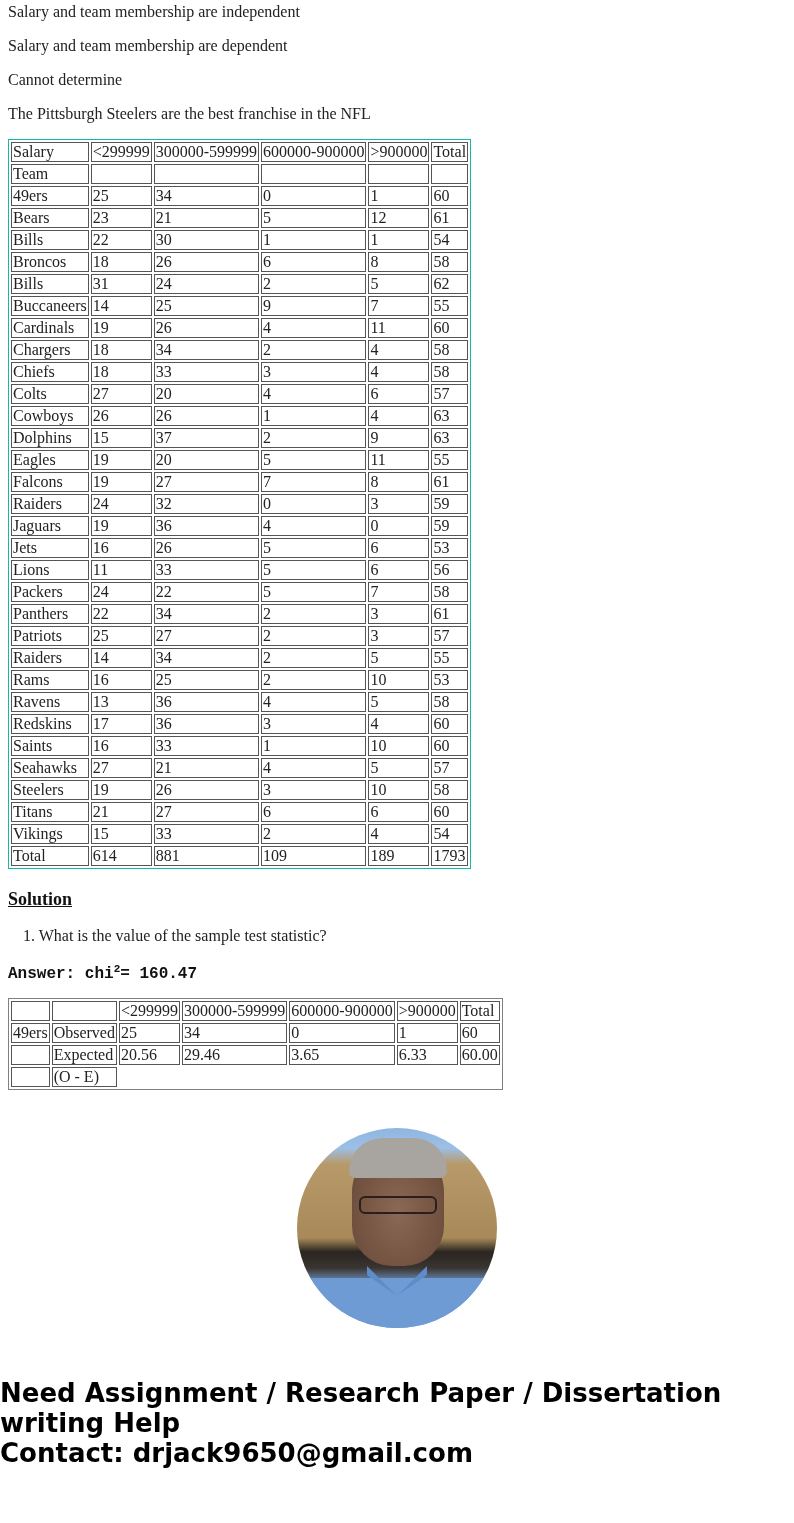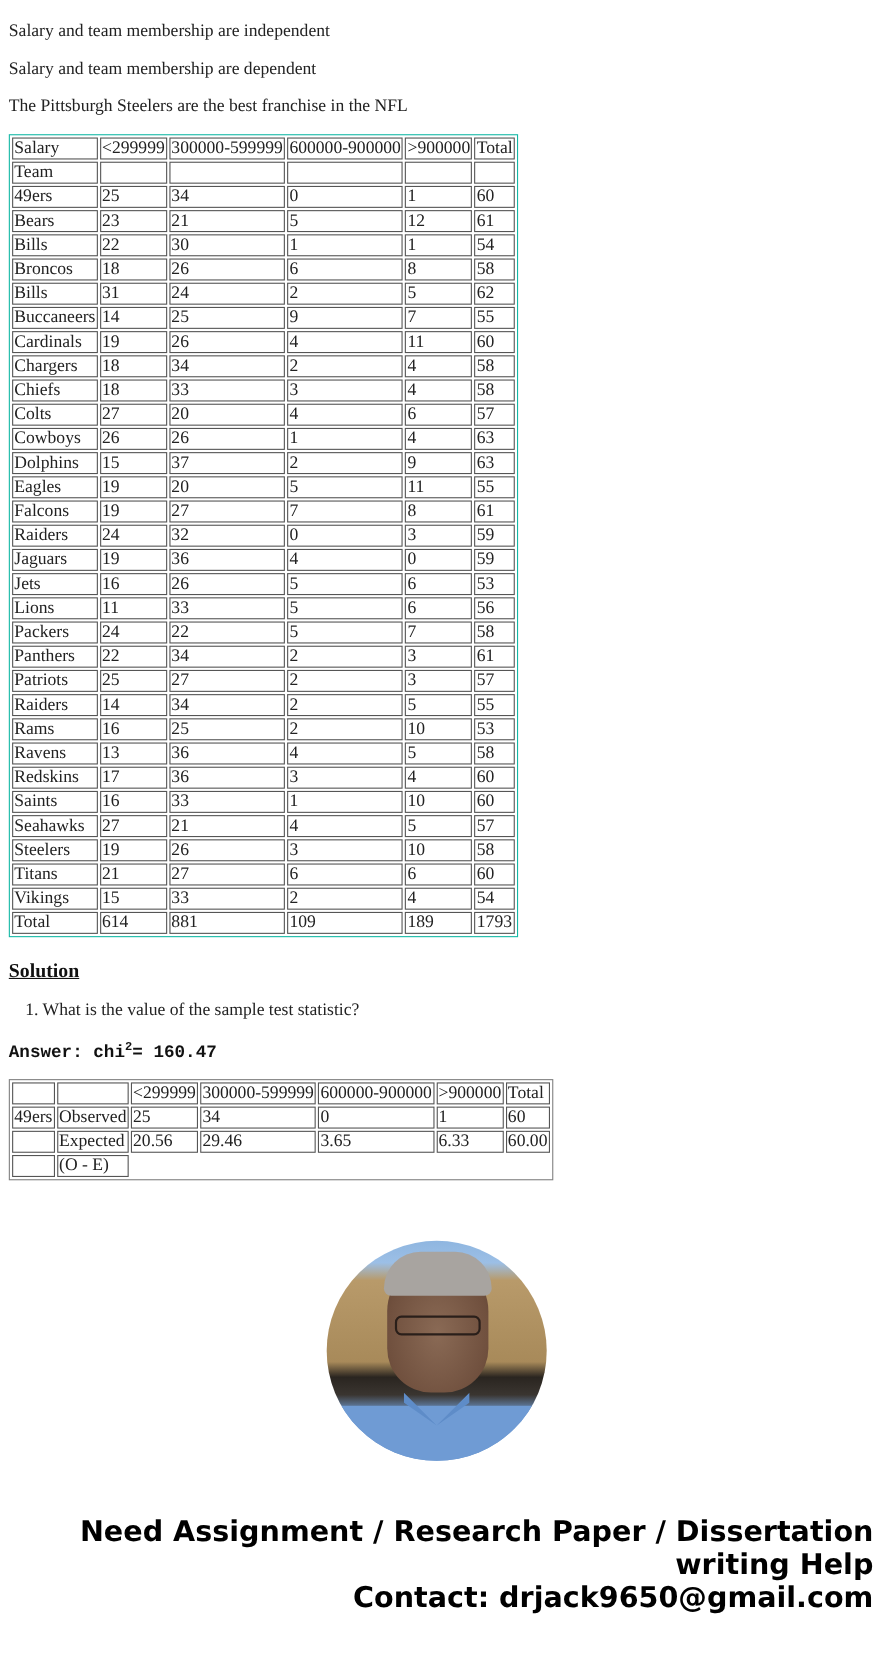--- a/index.html
+++ b/index.html
@@ -3,21 +3,21 @@
 <meta charset="utf-8">
 <style>
   html, body { margin: 0; padding: 0; background: #ffffff; }
   body {
     width: 794px;
     font-family: "Liberation Serif", "DejaVu Serif", serif;
     font-size: 16px;
     color: #222222;
     position: relative;
   }
-  .content { padding: 17px 8px; }
+  .content { padding: 0 8px; }
   p.option { margin: 0; height: 34px; line-height: 24px; }
   table.data {
     border: 1px solid #14b8a6;
     border-spacing: 2px;
     border-collapse: separate;
     margin-top: 3px;
     font-size: 16px;
   }
   table.data td {
     border: 1px solid #555555;
@@ -78,36 +78,37 @@
   .avatar .shirt {
     position: absolute; left: 0; top: 150px; width: 200px; height: 60px;
     background: #6f9bd4;
   }
   .avatar .collar {
     position: absolute; left: 70px; top: 138px; width: 60px; height: 30px;
     background: #5e8cc8; clip-path: polygon(0 0, 50% 100%, 100% 0, 100% 30%, 50% 100%, 0 30%);
   }
   .promo {
     width: 794px;
-    text-align: right;
+    text-align: left;
     font-family: "DejaVu Sans", sans-serif;
     font-weight: bold;
     font-size: 26px;
     line-height: 30px;
     color: #000;
     margin-top: 50px;
   }
 </style>
 </head>
 <body>
 
 <div class="content">
   <div>
     <p class="option">Salary and team membership are independent</p>
     <p class="option">Salary and team membership are dependent</p>
+    <p class="option">Cannot determine</p>
     <p class="option">The Pittsburgh Steelers are the best franchise in the NFL</p>
   </div>
 
   <table class="data">
     <tbody id="data-tbody">
         <tr>
           <td>Salary</td>
           <td>&lt;299999</td>
           <td>300000-599999</td>
           <td>600000-900000</td>

